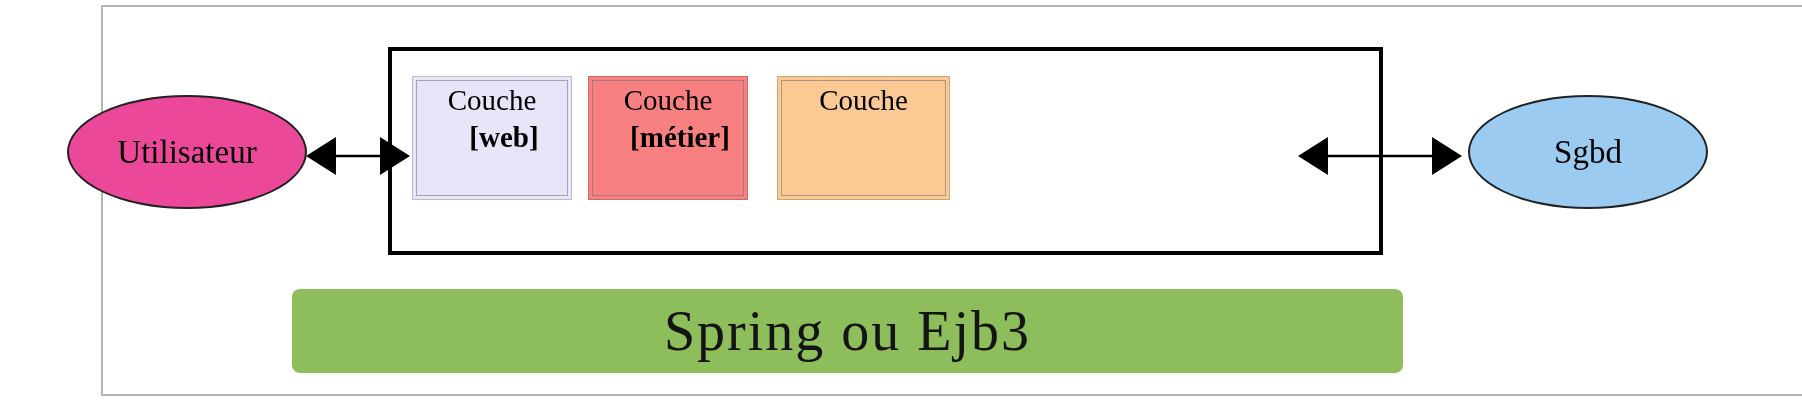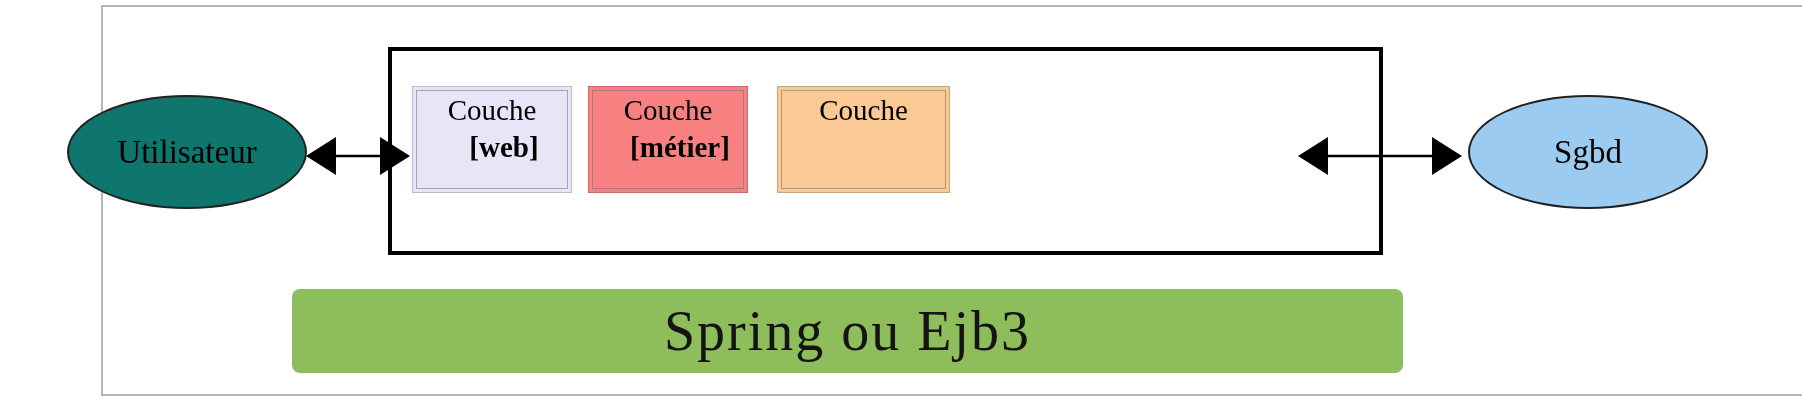--- a/index.html
+++ b/index.html
@@ -25,21 +25,21 @@
     position: absolute;
     left: 388px; top: 47px;
     width: 995px; height: 208px;
     border: 4px solid #000;
     box-sizing: border-box;
     background: transparent;
   }
   
   .layer {
     position: absolute;
-    top: 86px; height: 107px;
+    top: 76px; height: 124px;
     box-sizing: border-box;
     border: 1px solid rgba(0,0,0,0.18);
     outline: 1px solid rgba(110,110,125,0.55);
     outline-offset: -5px;
     text-align: center;
     padding-top: 5px;
     font-size: 29px;
     line-height: 37px;
   }
   .layer .l2 { font-weight: bold; margin-left: 24px; }
@@ -79,21 +79,21 @@
     pointer-events: none;
   }
 </style>
 </head>
 <body>
 
 <div id="canvas">
 
   <div class="frame"></div>
 
-  <div class="actor actor-user" style="background: #0f766e;">
+  <div class="actor actor-user" style="background: #ec4899;">
     <span>Utilisateur</span>
   </div>
 
   <div class="container-box"></div>
 
   <div class="layer layer-web" style="background: rgb(230, 230, 248);">
     <div class="l1">Couche</div>
     <div class="l2">[web]</div>
   </div>
 

